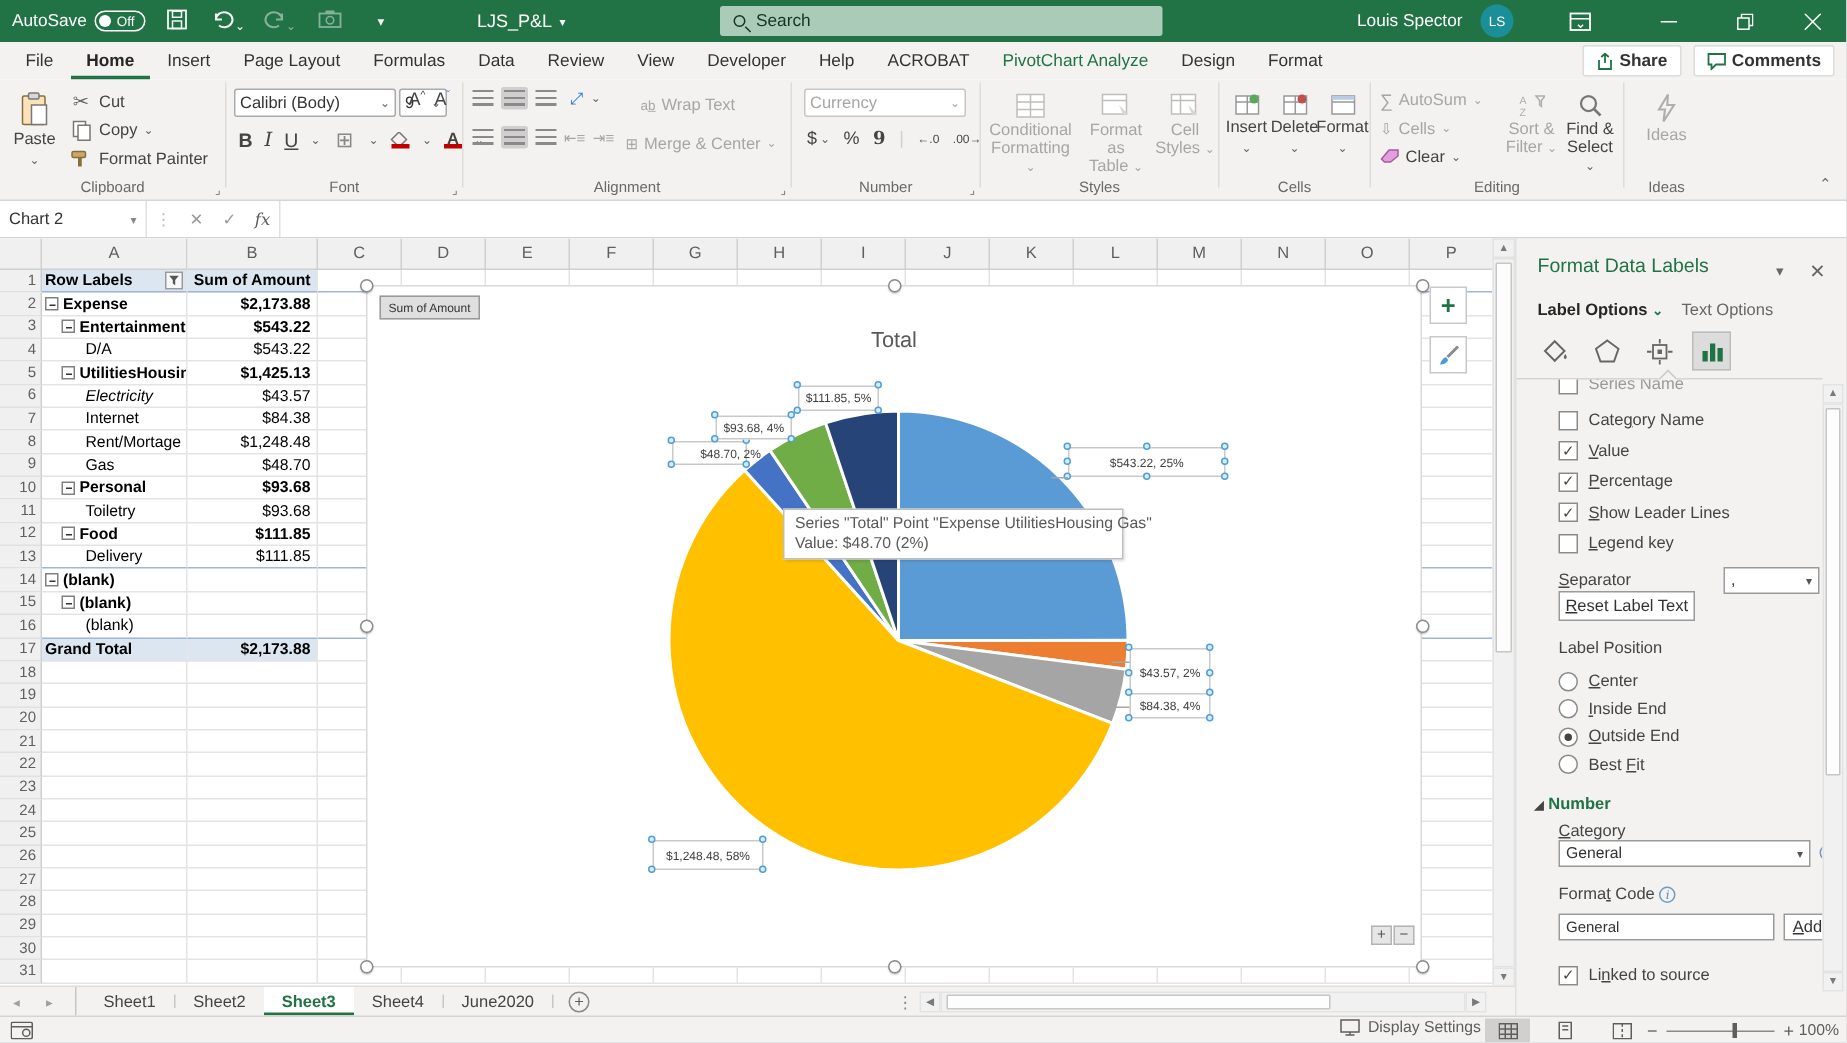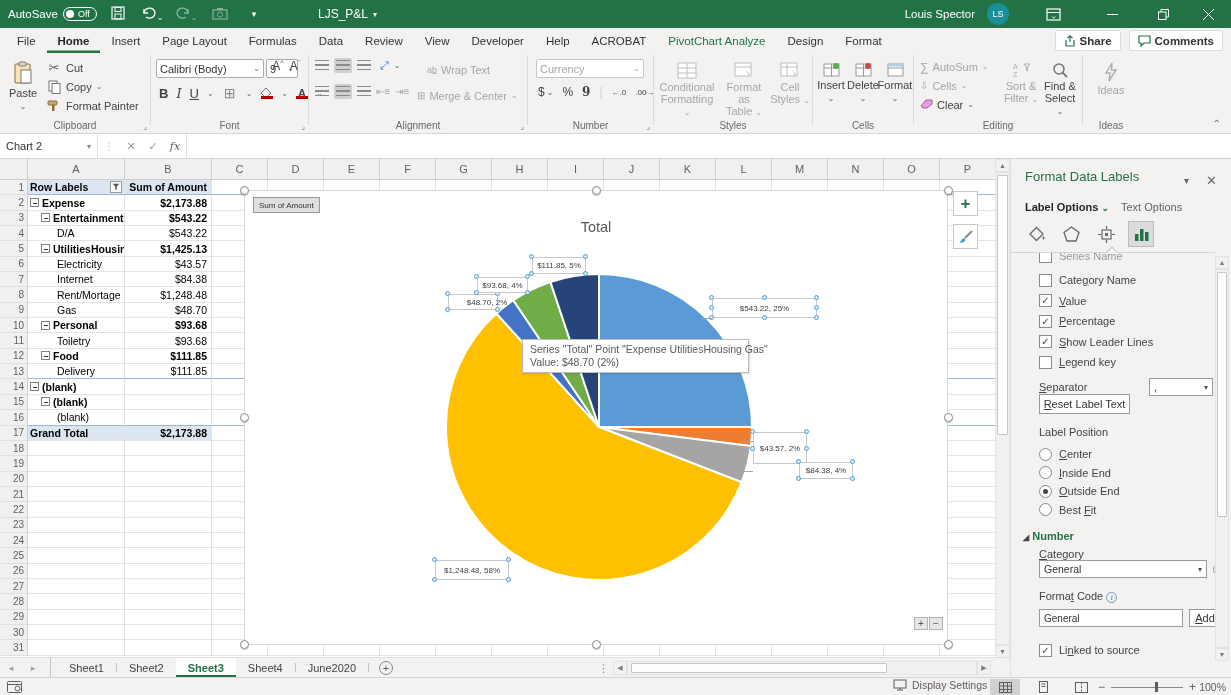--- a/index.html
+++ b/index.html
@@ -130,20 +130,24 @@
             <rect x="1" y="3" width="14" height="9" fill="none" stroke="#fff" stroke-width="1.2"></rect>
             <circle cx="8" cy="7.5" r="2.5" fill="none" stroke="#fff"></circle>
             <rect x="5" y="1" width="6" height="2" fill="#fff"></rect>
           </svg></span>
       <span class="qat-btn" style="font-size:9px;letter-spacing:0">▾</span>
     </div>
     <div class="tb-item" style="left:318px;font-size:12px">
       <span>LJS_P&amp;L</span>
         <span class="caret">▾</span>
     </div>
+    <div id="search-box" class="abs">
+      <span class="mag"></span>
+      <span>Search</span>
+    </div>
     <div class="tb-item" style="right:256px">
         <span>Louis Spector</span>
       </div>
     <div class="tb-item" style="right:222px">
         <span class="avatar">LS</span>
       </div>
     <div class="tb-item" style="right:170px">
         <svg width="15" height="13" viewBox="0 0 15 13">
           <rect x="1" y="1" width="13" height="11" fill="none" stroke="#fff" stroke-width="1.2"></rect>
           <line x1="1" y1="4.5" x2="14" y2="4.5" stroke="#fff"></line>
@@ -593,21 +597,21 @@
         <div class="cell" style="width: 56px;"></div>
         <div class="cell" style="width: 56px;"></div>
         <div class="cell" style="width: 56px;"></div>
         <div class="cell" style="width: 56px;"></div>
         <div class="cell" style="width: 56px;"></div>
         <div class="cell" style="width: 56px;"></div>
         <div class="cell" style="width: 56px;"></div>
       </div>
       <div class="grow">
         <div class="rnum" style="width: 28px;">6</div>
-        <div class="cell" style="width: 97px; padding-left: 29px;">
+        <div class="cell" style="width: 97px; padding-left: 29px; font-style: italic;">
           <span>Electricity</span>
         </div>
         <div class="cell num" style="width: 87px;">$43.57</div>
         <div class="cell" style="width: 56px;"></div>
         <div class="cell" style="width: 56px;"></div>
         <div class="cell" style="width: 56px;"></div>
         <div class="cell" style="width: 56px;"></div>
         <div class="cell" style="width: 56px;"></div>
         <div class="cell" style="width: 56px;"></div>
         <div class="cell" style="width: 56px;"></div>
@@ -1136,21 +1140,21 @@
         <path d="M354,236 L507.00,235.89 A153,153 0 0 1 505.80,255.11 Z" fill="#ED7D31" stroke="#fff" stroke-width="2"></path>
         <path d="M354,236 L505.80,255.11 A153,153 0 0 1 496.70,291.20 Z" fill="#A5A5A5" stroke="#fff" stroke-width="2"></path>
         <path d="M354,236 L496.70,291.20 A153,153 0 1 1 251.42,122.48 Z" fill="#FFC000" stroke="#fff" stroke-width="2"></path>
         <path d="M354,236 L251.42,122.48 A153,153 0 0 1 268.36,109.21 Z" fill="#4472C4" stroke="#fff" stroke-width="2"></path>
         <path d="M354,236 L268.36,109.21 A153,153 0 0 1 305.40,90.93 Z" fill="#70AD47" stroke="#fff" stroke-width="2"></path>
         <path d="M354,236 L305.40,90.93 A153,153 0 0 1 354.00,83.00 Z" fill="#264478" stroke="#fff" stroke-width="2"></path>
       </svg>
     <div id="chart-labels">
         <div class="dlabel" style="left: 467px; top: 107px; width: 105px; height: 20px;">$543.22,  25%<span class="lh" style="left: -4px; top: -4px;"></span><span class="lh" style="left: 101px; top: -4px;"></span><span class="lh" style="left: -4px; top: 16px;"></span><span class="lh" style="left: 101px; top: 16px;"></span><span class="lh" style="left: 48.5px; top: -4px;"></span><span class="lh" style="left: 48.5px; top: 16px;"></span><span class="lh" style="left: -4px; top: 6px;"></span><span class="lh" style="left: 101px; top: 6px;"></span></div>
         <div class="dlabel" style="left: 508px; top: 241px; width: 54px; height: 32px;">$43.57,  2%<span class="lh" style="left: -4px; top: -4px;"></span><span class="lh" style="left: 50px; top: -4px;"></span><span class="lh" style="left: -4px; top: 13px;"></span><span class="lh" style="left: 50px; top: 13px;"></span></div>
-        <div class="dlabel" style="left: 508px; top: 271px; width: 54px; height: 17px; margin-left: 46px;">$84.38,  4%<span class="lh" style="left: -4px; top: -4px;"></span><span class="lh" style="left: 50px; top: -4px;"></span><span class="lh" style="left: -4px; top: 13px;"></span><span class="lh" style="left: 50px; top: 13px;"></span></div>
+        <div class="dlabel" style="left: 508px; top: 271px; width: 54px; height: 17px;">$84.38,  4%<span class="lh" style="left: -4px; top: -4px;"></span><span class="lh" style="left: 50px; top: -4px;"></span><span class="lh" style="left: -4px; top: 13px;"></span><span class="lh" style="left: 50px; top: 13px;"></span></div>
         <div class="dlabel" style="left: 190px; top: 369px; width: 74px; height: 20px;">$1,248.48,  58%<span class="lh" style="left: -4px; top: -4px;"></span><span class="lh" style="left: 70px; top: -4px;"></span><span class="lh" style="left: -4px; top: 16px;"></span><span class="lh" style="left: 70px; top: 16px;"></span></div>
         <div class="dlabel" style="left: 203px; top: 103px; width: 50px; height: 16px; padding-left: 28px;">$48.70,  2%<span class="lh" style="left: -4px; top: -4px;"></span><span class="lh" style="left: 46px; top: -4px;"></span><span class="lh" style="left: -4px; top: 12px;"></span><span class="lh" style="left: 46px; top: 12px;"></span></div>
         <div class="dlabel" style="left: 232px; top: 86px; width: 51px; height: 16px;">$93.68,  4%<span class="lh" style="left: -4px; top: -4px;"></span><span class="lh" style="left: 47px; top: -4px;"></span><span class="lh" style="left: -4px; top: 12px;"></span><span class="lh" style="left: 47px; top: 12px;"></span></div>
         <div class="dlabel" style="left: 287px; top: 66px; width: 54px; height: 17px;">$111.85,  5%<span class="lh" style="left: -4px; top: -4px;"></span><span class="lh" style="left: 50px; top: -4px;"></span><span class="lh" style="left: -4px; top: 13px;"></span><span class="lh" style="left: 50px; top: 13px;"></span></div>
         <div class="leader" style="left: 456px; top: 127px; width: 11px;"></div>
         <div class="leader" style="left: 496px; top: 250px; width: 12px;"></div>
         <div class="leader" style="left: 493px; top: 280px; width: 15px;"></div>
       </div>
     <div id="tooltip">
       <div>Series "Total" Point "Expense UtilitiesHousing Gas"</div>

